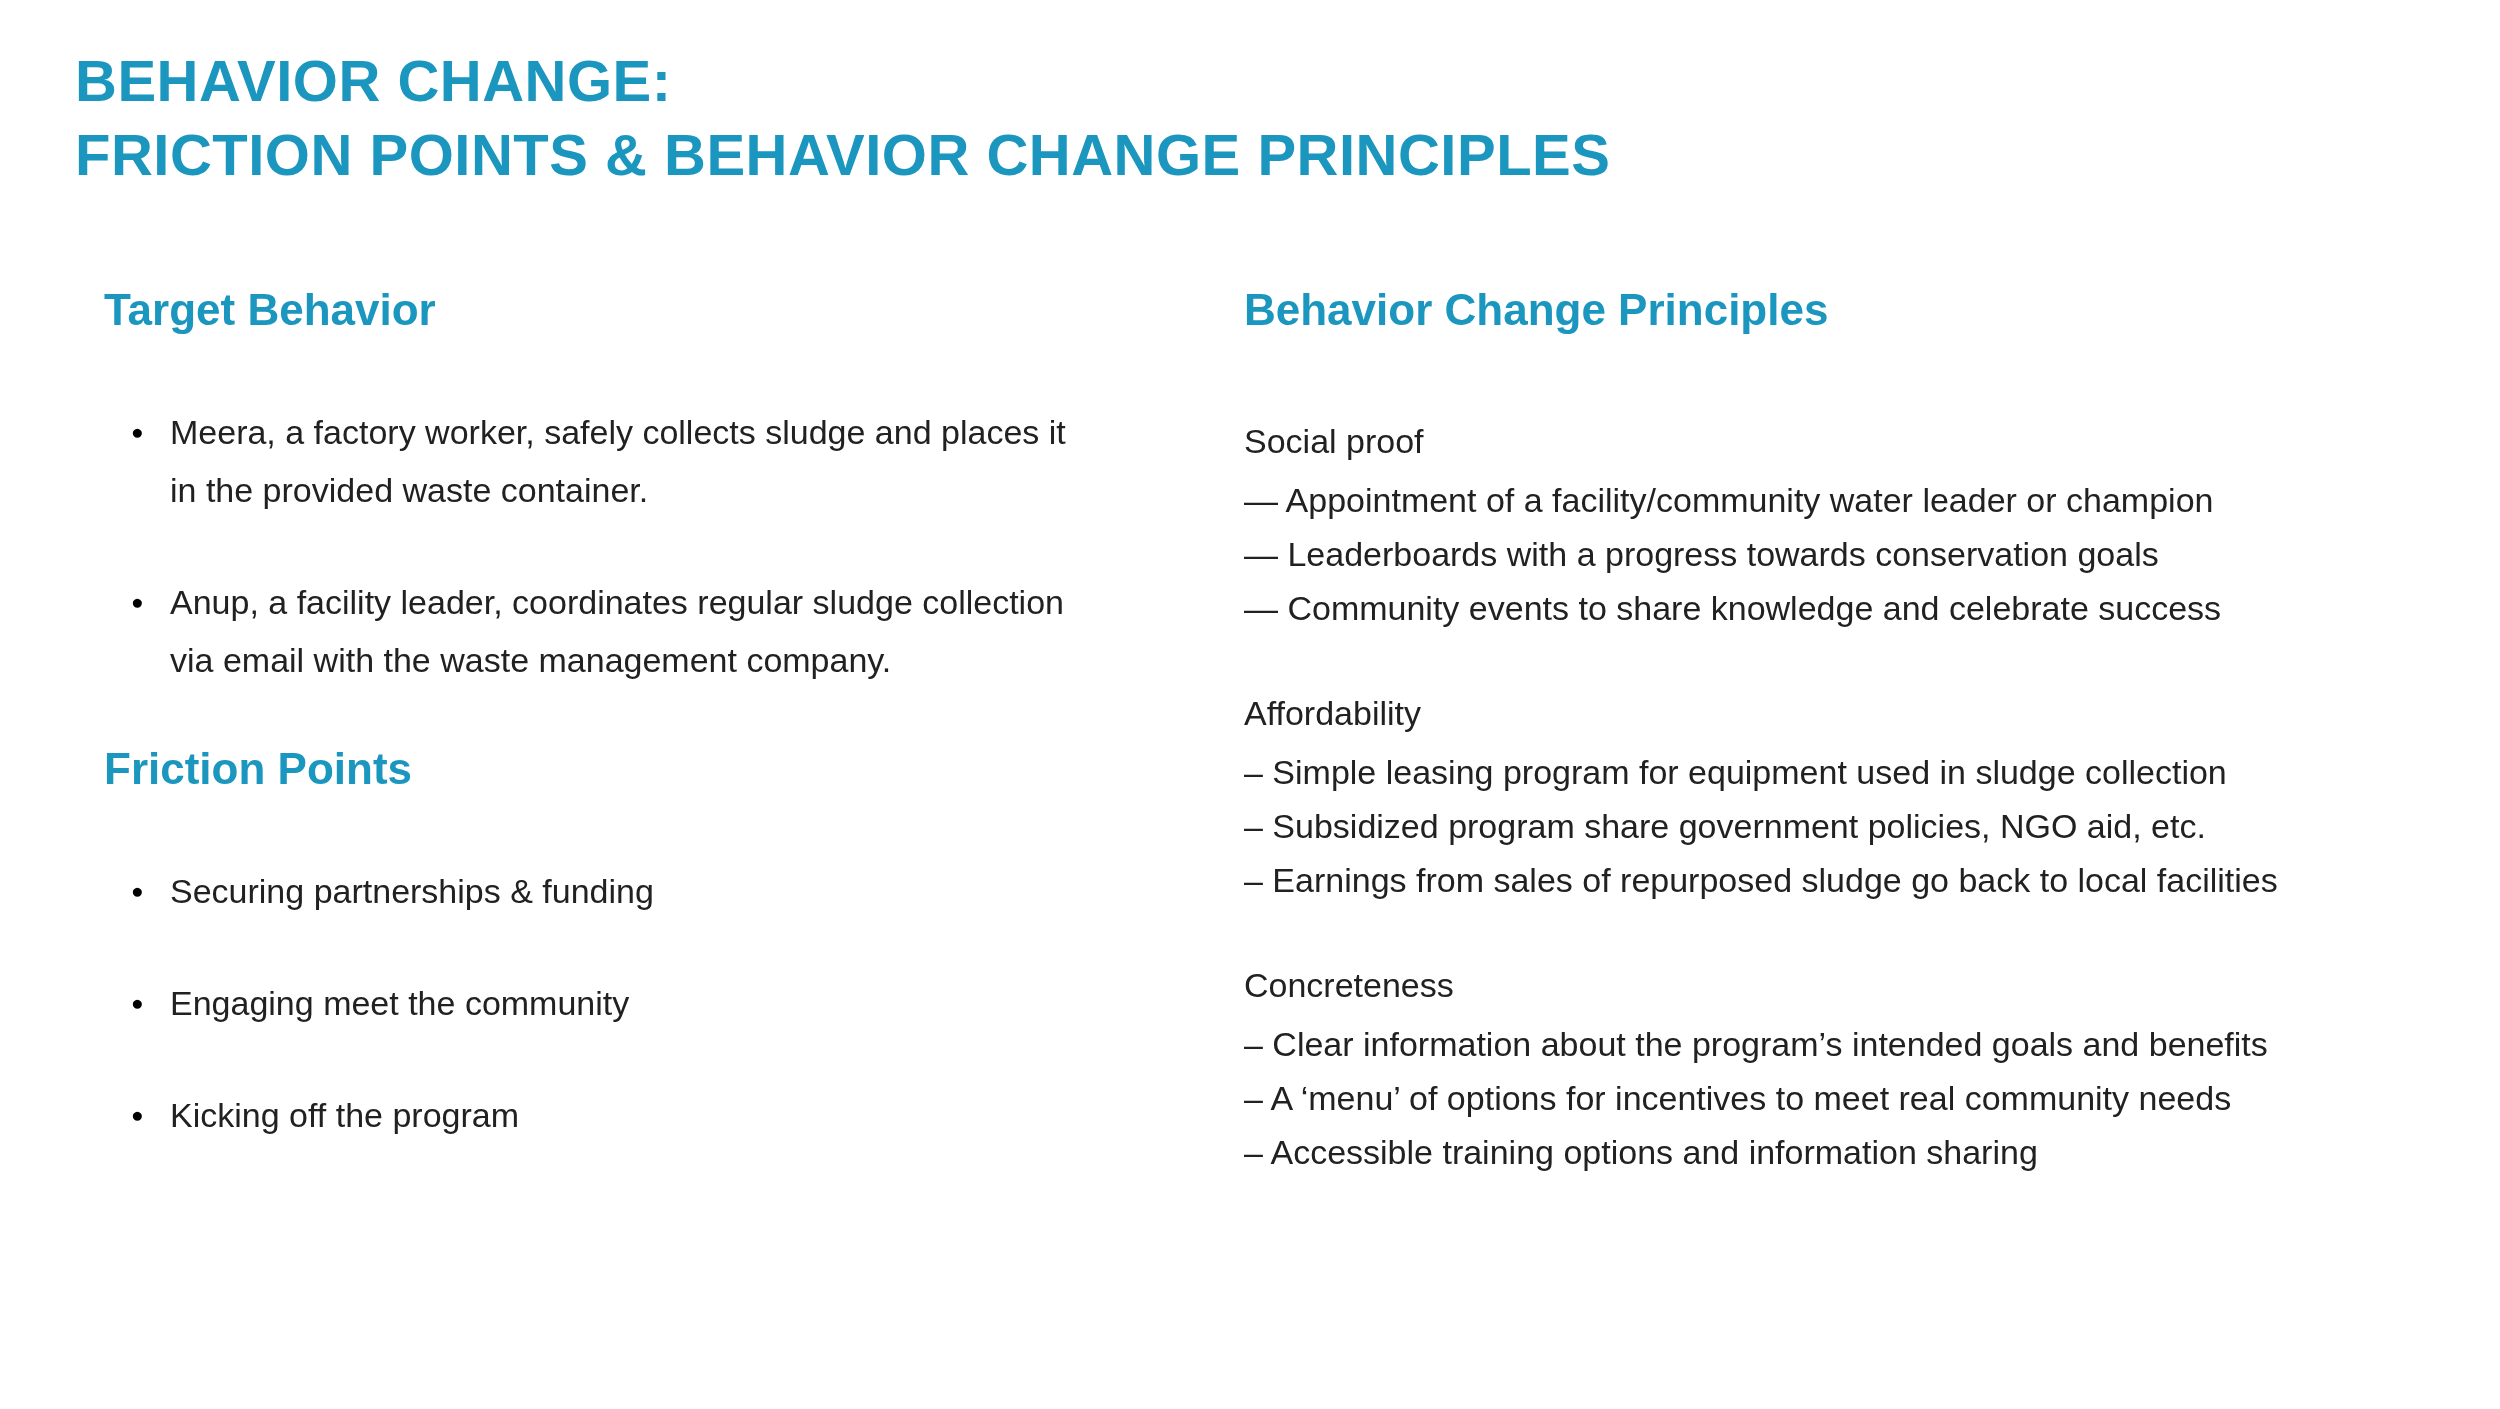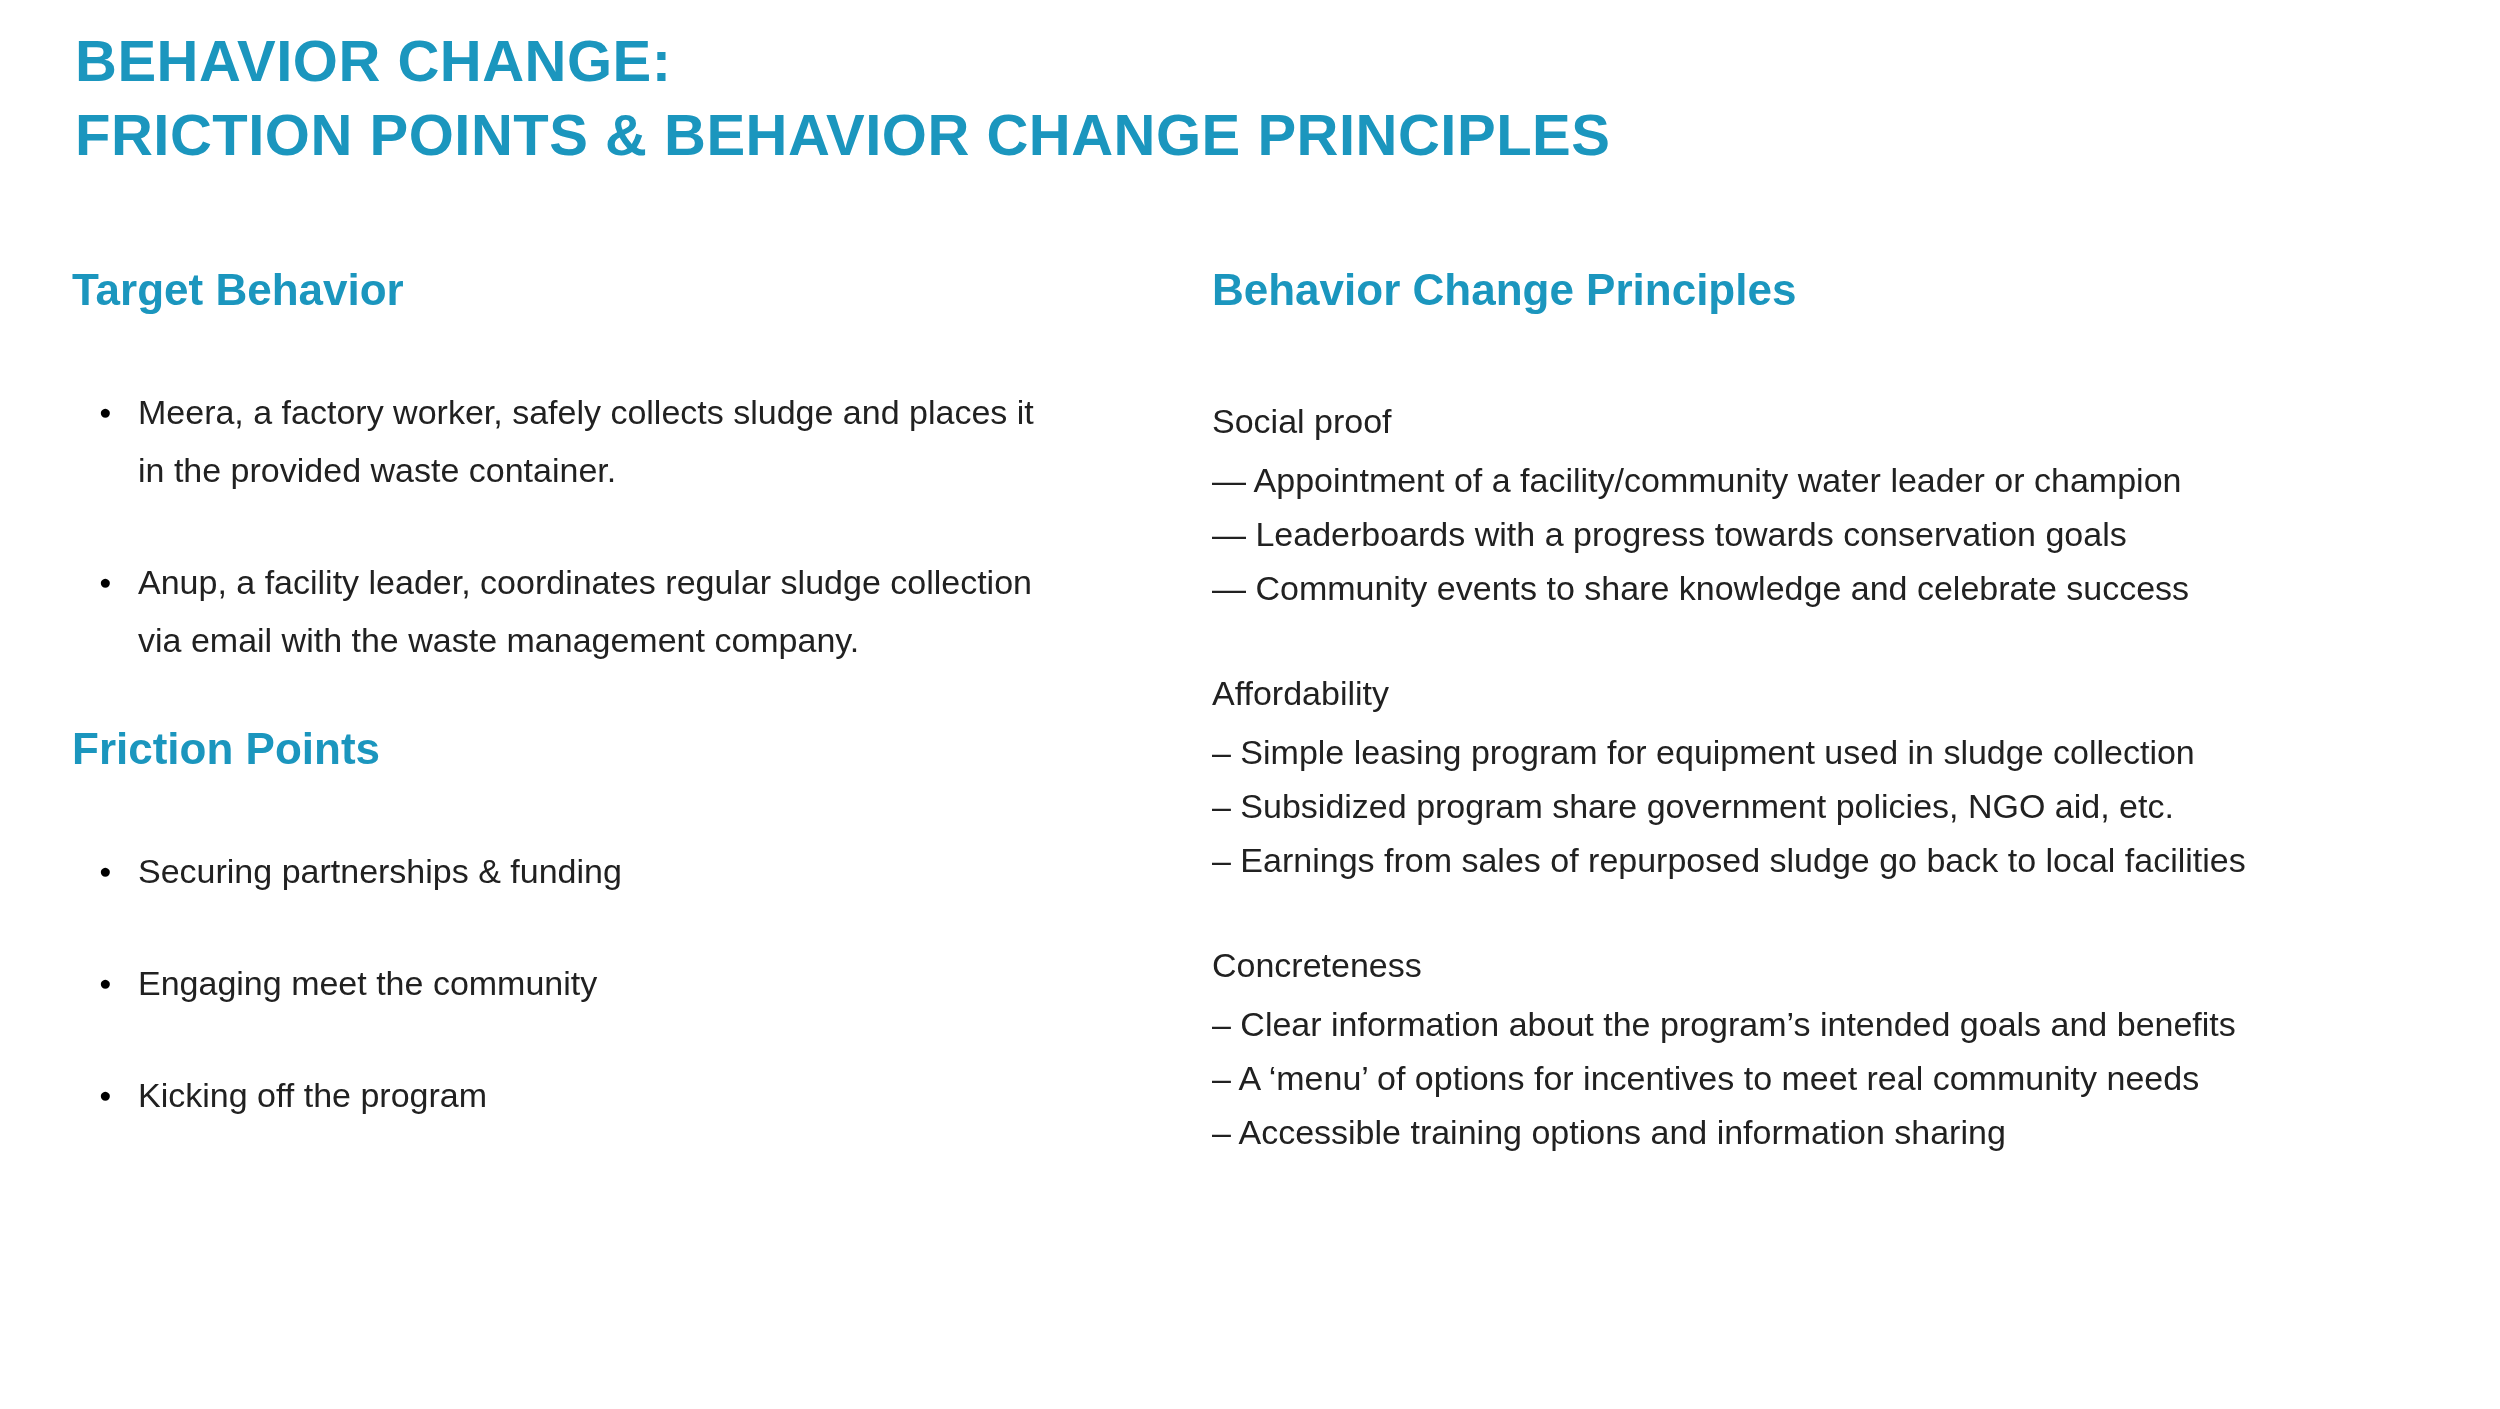--- a/index.html
+++ b/index.html
@@ -9,34 +9,34 @@
     width: 2500px;
     height: 1409px;
     background: #ffffff;
     overflow: hidden;
     font-family: "Liberation Sans", "DejaVu Sans", sans-serif;
     color: var(--text);
     position: relative;
   }
   .slide-title {
     margin: 0;
-    padding: 24px 0 0 75px;
+    padding: 44px 0 0 75px;
     font-size: 58px;
     font-weight: 700;
     line-height: 1.28;
     color: var(--accent);
     letter-spacing: 0.5px;
   }
   .title-line { display: block; }
 
   .content {
     display: flex;
     align-items: flex-start;
     margin-top: 92px;
-    padding-left: 72px;
+    padding-left: 104px;
   }
   .col-left  { flex: 0 0 1055px; margin-right: 85px; }
   .col-right { flex: 0 1 auto; max-width: 1175px; }
 
   .section-heading {
     margin: 0;
     font-size: 44px;
     font-weight: 700;
     line-height: 1.2;
     color: var(--accent);

